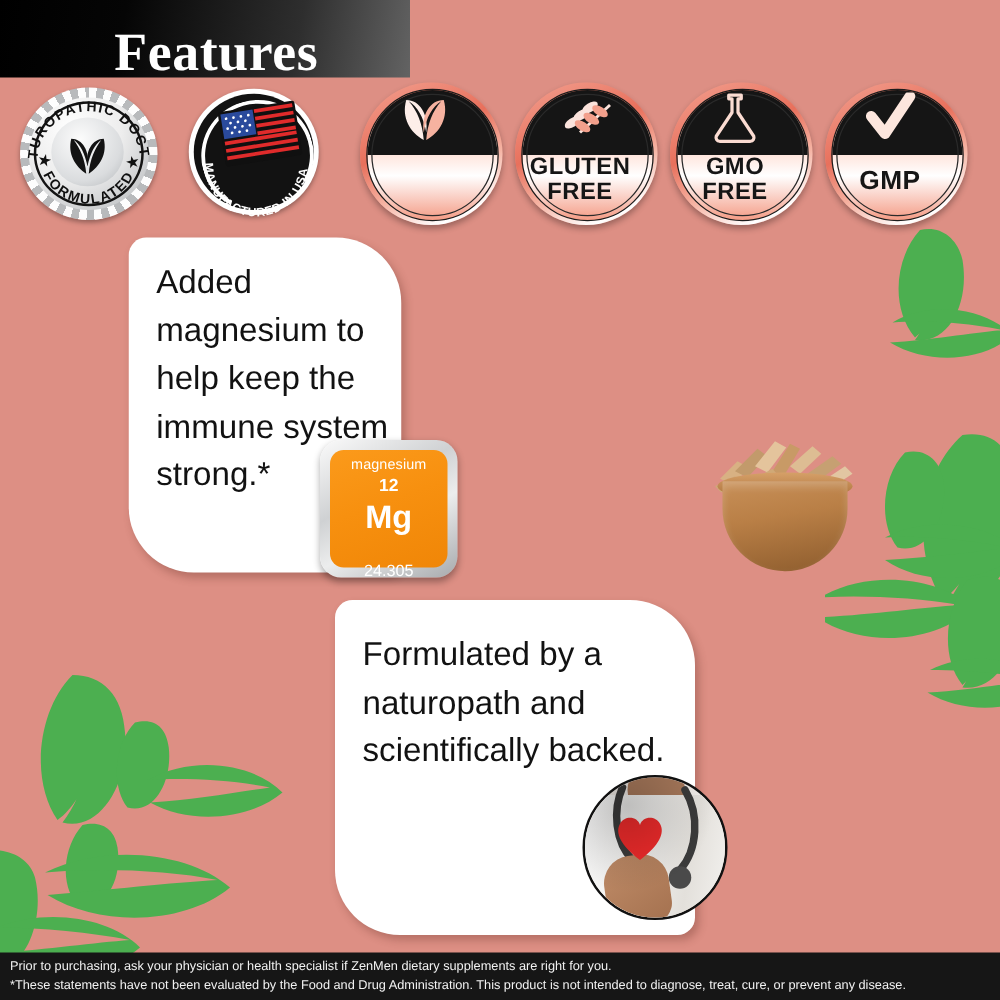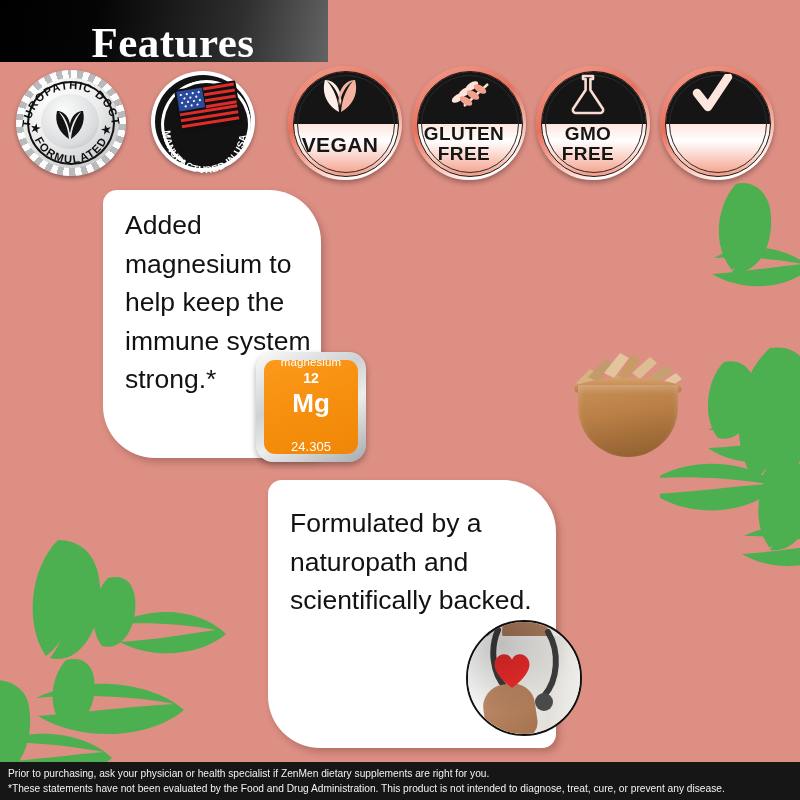--- a/index.html
+++ b/index.html
@@ -132,21 +132,21 @@
   
   .mg-tile{
     position:absolute;left:256px;top:352px;width:110px;height:110px;
     border-radius:17px;
     background:linear-gradient(150deg,#fafafa 0%,#cfd1d3 38%,#eceded 60%,#a7aaad 100%);
     box-shadow:0 3px 6px rgba(0,0,0,.33);z-index:20;
   }
   .mg-inner{
     position:absolute;left:8px;top:8px;width:94px;height:94px;border-radius:11px;
     background:linear-gradient(160deg,#fb9a1b 0%,#f7900f 45%,#f08607 100%);
-    display:flex;flex-direction:column;align-items:center;justify-content:flex-end;
+    display:flex;flex-direction:column;align-items:center;justify-content:space-between;
     padding-top:5px;box-sizing:border-box;color:#ffffff;
   }
   .mg-name{font-size:11.5px;line-height:14px;letter-spacing:.1px;}
   .mg-num{font-size:14px;font-weight:700;line-height:18px;}
   .mg-sym{font-size:26px;font-weight:700;line-height:34px;margin-top:-1px;}
   .mg-mass{font-size:13px;line-height:14px;margin-top:20px;}
 
   
   .bowl{position:absolute;left:560px;top:345px;width:136px;height:116px;z-index:21;}
   .bowl-body{
@@ -320,23 +320,20 @@
     <div class="cbadge" style="left:288px;">
       <div class="disc"></div>
       <div class="face"></div>
       <div class="ring2"></div>
       <div class="glyph">
         <svg width="46" height="38" viewBox="0 0 46 38">
           <path d="M22 37 C11 31 4 19 8 5 C19 5 26 17 24 31 C22 19 17 10 10 6 C17 14 21 24 22 37 Z" fill="#fdeee9"></path>
           <path d="M24 37 C35 31 42 19 38 5 C27 5 20 17 22 31 C24 19 29 10 36 6 C29 14 25 24 24 37 Z" fill="#f6b2a0"></path>
         </svg>
       </div>
-      <div class="clabel">
-        <span>VEGAN</span>
-      </div>
     </div>
 
     <div class="cbadge" style="left:412px;">
       <div class="disc"></div>
       <div class="face"></div>
       <div class="ring2"></div>
       <div class="glyph">
         <svg width="52" height="36" viewBox="0 0 52 36">
           <g fill="#fbe3dc">
             <path d="M26 30 L50 8" stroke="#fbe3dc" stroke-width="2.4" fill="none"></path>
@@ -374,20 +371,23 @@
 
     <div class="cbadge" style="left:660px;">
       <div class="disc"></div>
       <div class="face"></div>
       <div class="ring2"></div>
       <div class="glyph">
         <svg width="44" height="40" viewBox="0 0 44 40">
           <path d="M7 19 L18 33 L38 3" fill="none" stroke="#fce6dd" stroke-width="8.5" stroke-linecap="round" stroke-linejoin="round"></path>
         </svg>
       </div>
+      <div class="clabel">
+        <span>GMP</span>
+      </div>
     </div>
   </div>
 
   <div class="card" id="card1">
     <div class="ctext">Added magnesium to help keep the immune system strong.*</div>
   </div>
 
   <div class="mg-tile">
     <div class="mg-inner">
       <div class="mg-name">magnesium</div>

